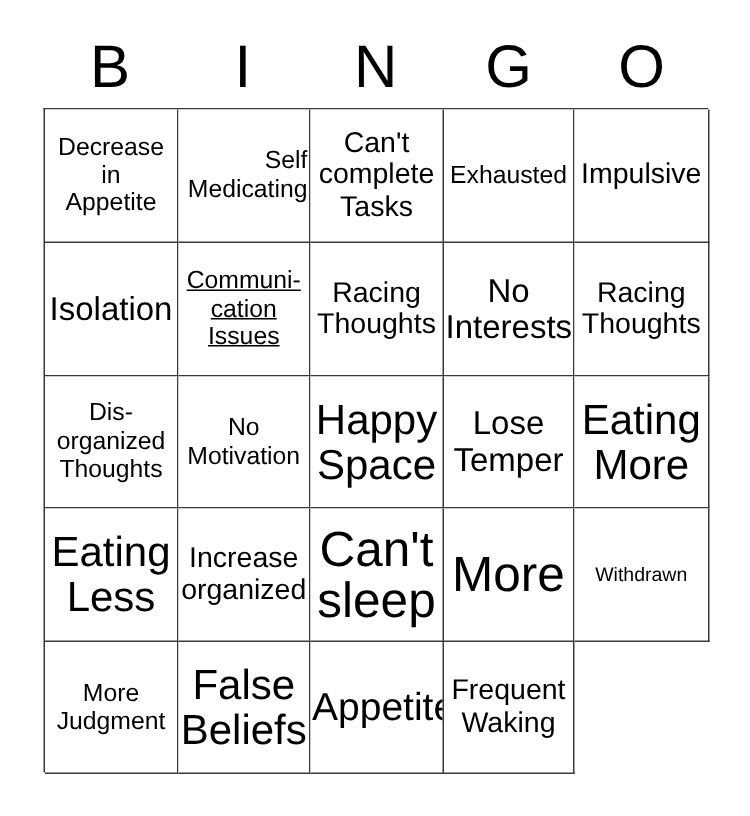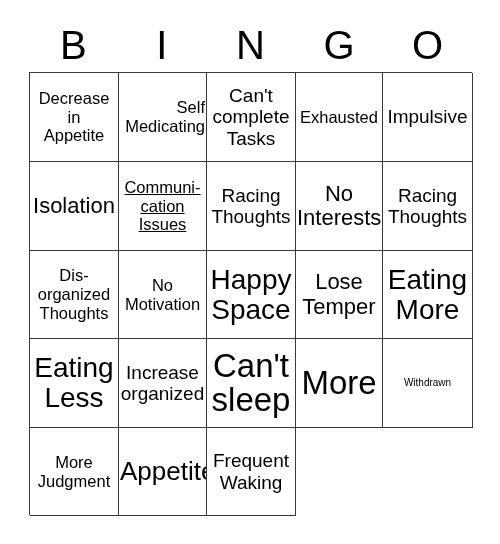--- a/index.html
+++ b/index.html
@@ -80,21 +80,21 @@
     text-align: center;
     line-height: 1.07;
     color: #000000;
     font-family: "Liberation Sans", sans-serif;
     white-space: pre-line;
     word-break: normal;
     hyphens: none;
   }
 
   
-  .ts-xs   { font-size: 10px; line-height: 1.18; }
+  .ts-xs   { font-size: 13px; line-height: 1.18; }
   .ts-sm   { font-size: 16.5px; line-height: 1.14; }
   .ts-md   { font-size: 19px;   line-height: 1.12; }
   .ts-lg   { font-size: 22px;   line-height: 1.10; }
   .ts-xl   { font-size: 26px;   line-height: 1.08; }
   .ts-xxl  { font-size: 28px;   line-height: 1.06; }
   .ts-xxxl { font-size: 33px;   line-height: 1.04; }
 </style>
 </head>
 <body>
 
@@ -187,20 +187,24 @@
         <span class="cell-text ts-xxxl" style="color: rgb(0, 0, 0);">More</span>
       </div>
       <div class="bingo-cell" style="border-right-color: rgb(58, 58, 58); border-bottom-color: rgb(58, 58, 58);">
         <span class="cell-text ts-xs" style="color: rgb(0, 0, 0);">Withdrawn</span>
       </div>
       <div class="bingo-cell" style="border-right-color: rgb(58, 58, 58); border-bottom-color: rgb(58, 58, 58);">
         <span class="cell-text ts-sm" style="color: rgb(0, 0, 0);">More
 Judgment</span>
       </div>
       <div class="bingo-cell" style="border-right-color: rgb(58, 58, 58); border-bottom-color: rgb(58, 58, 58);">
+        <span class="cell-text ts-xxl" style="color: rgb(0, 0, 0);">False
+Beliefs</span>
+      </div>
+      <div class="bingo-cell" style="border-right-color: rgb(58, 58, 58); border-bottom-color: rgb(58, 58, 58);">
         <span class="cell-text ts-xl" style="color: rgb(0, 0, 0);">Appetite</span>
       </div>
       <div class="bingo-cell" style="border-right-color: rgb(58, 58, 58); border-bottom-color: rgb(58, 58, 58);">
         <span class="cell-text ts-md" style="color: rgb(0, 0, 0);">Frequent
 Waking</span>
       </div>
     </div>
 
 </div>
 

